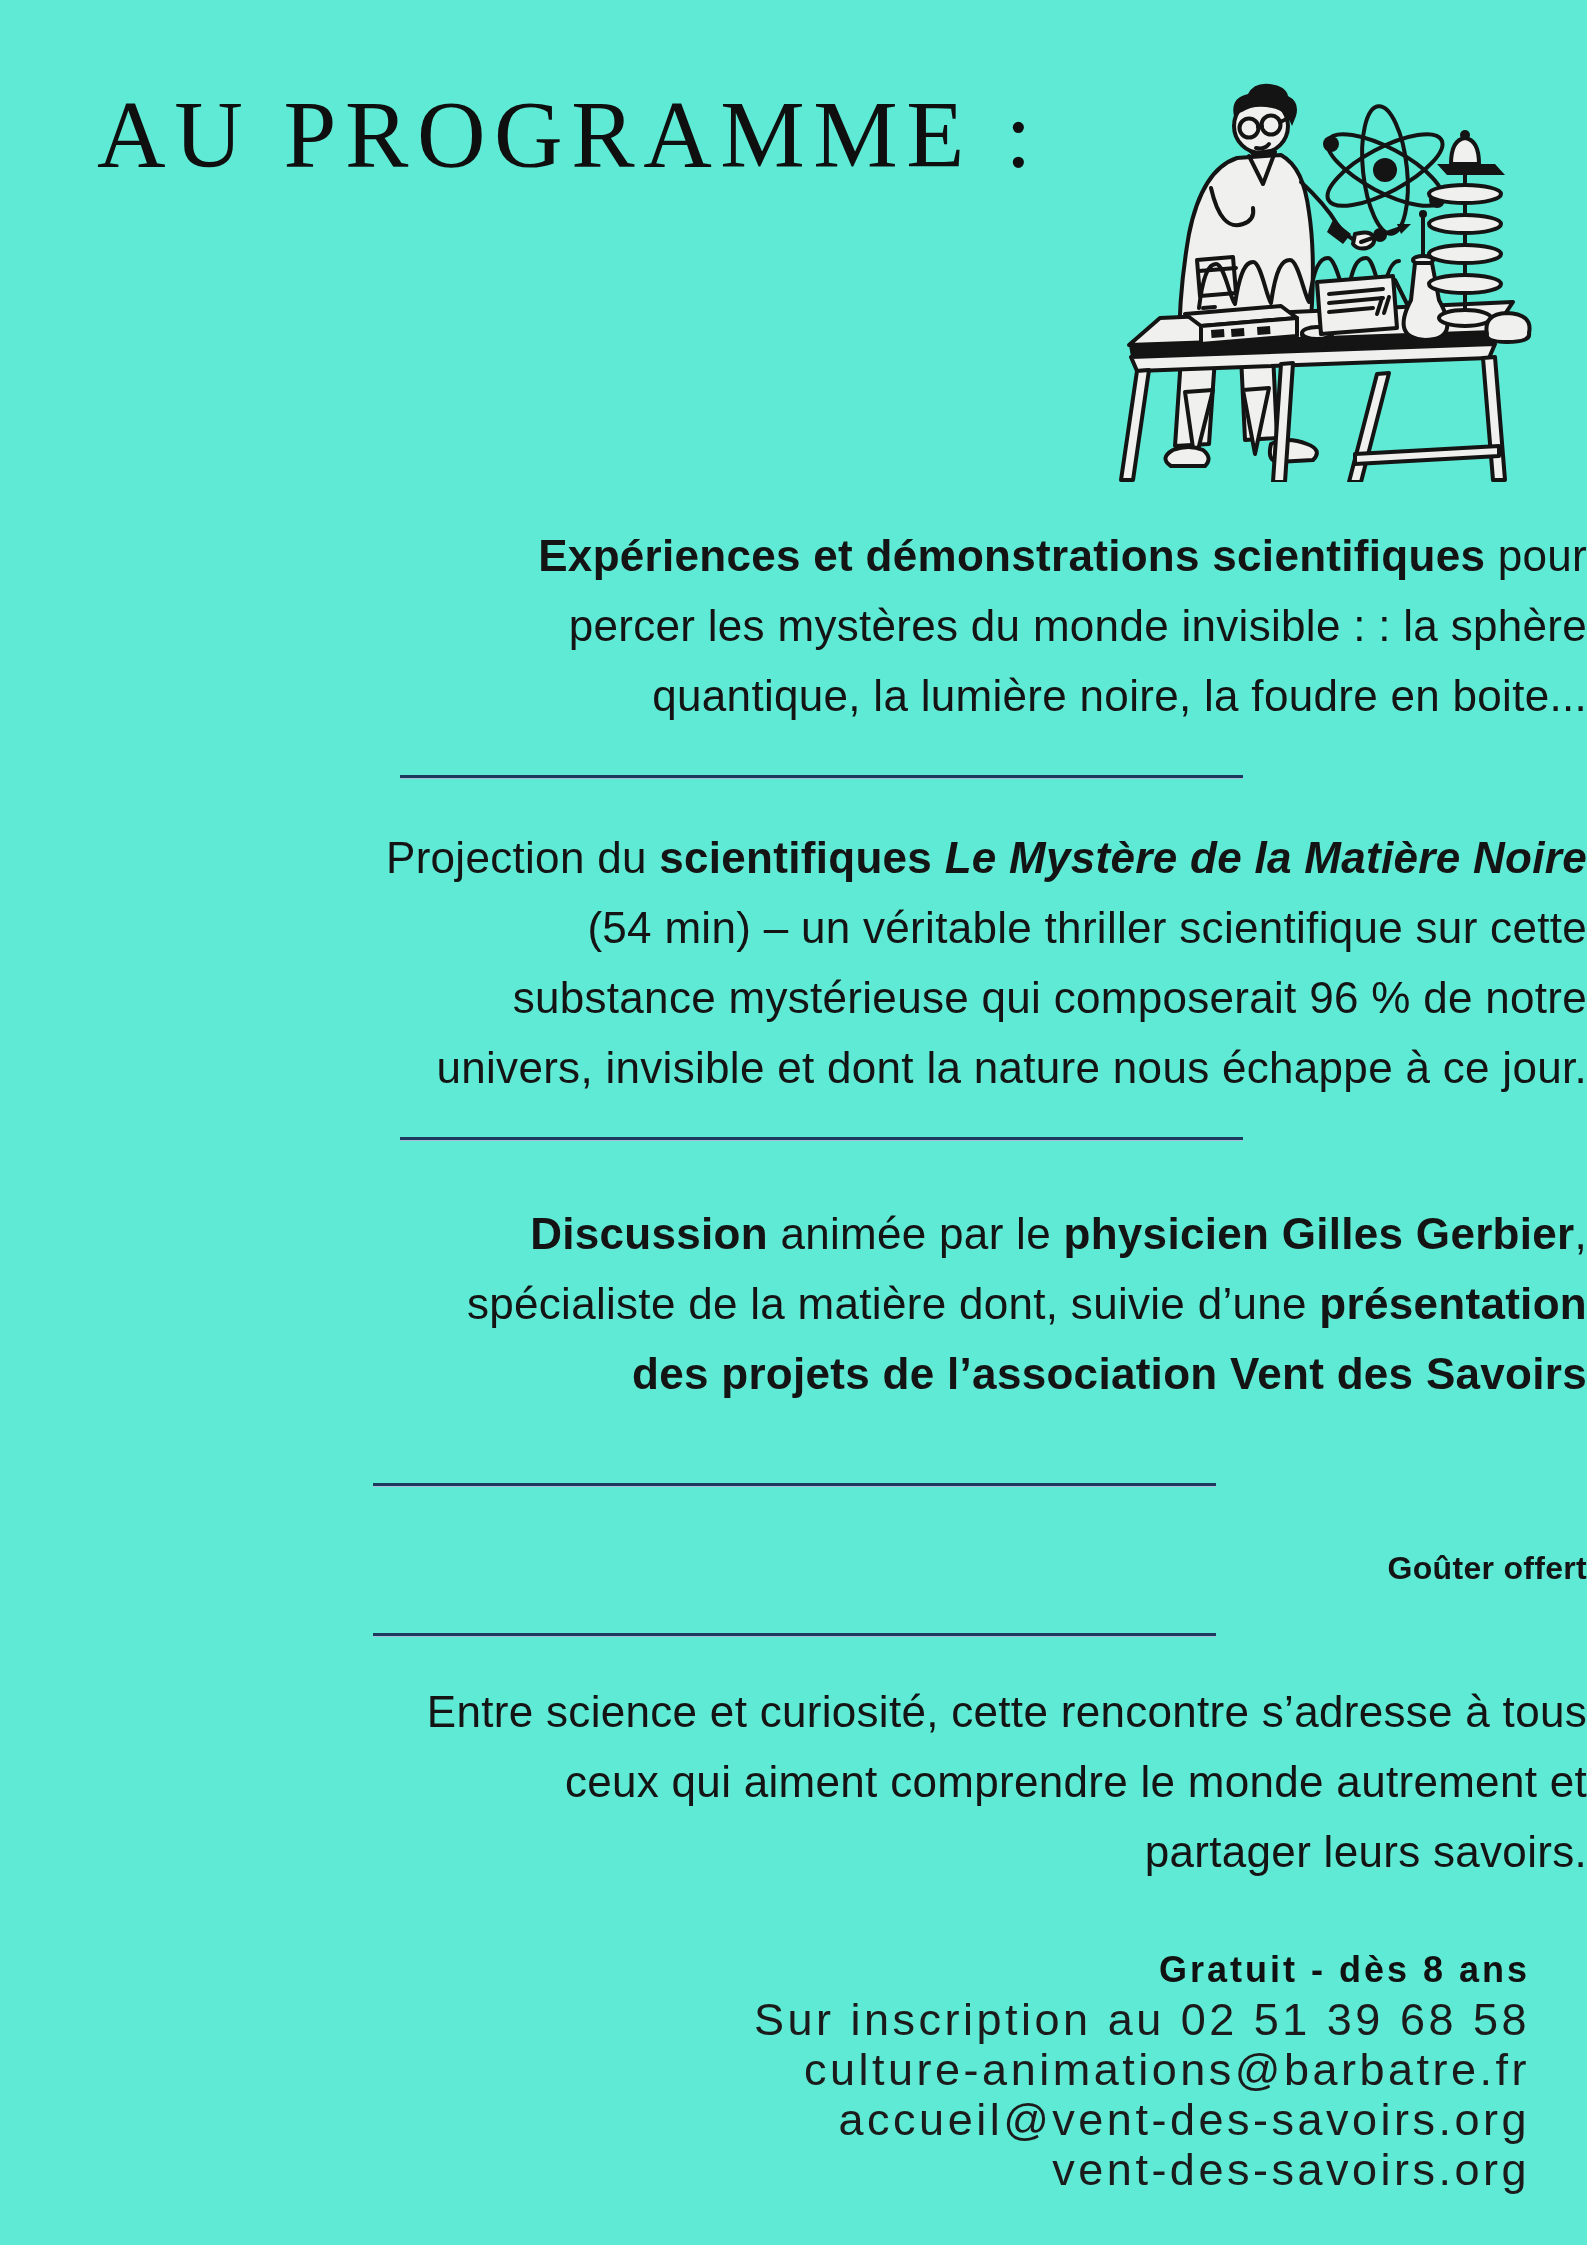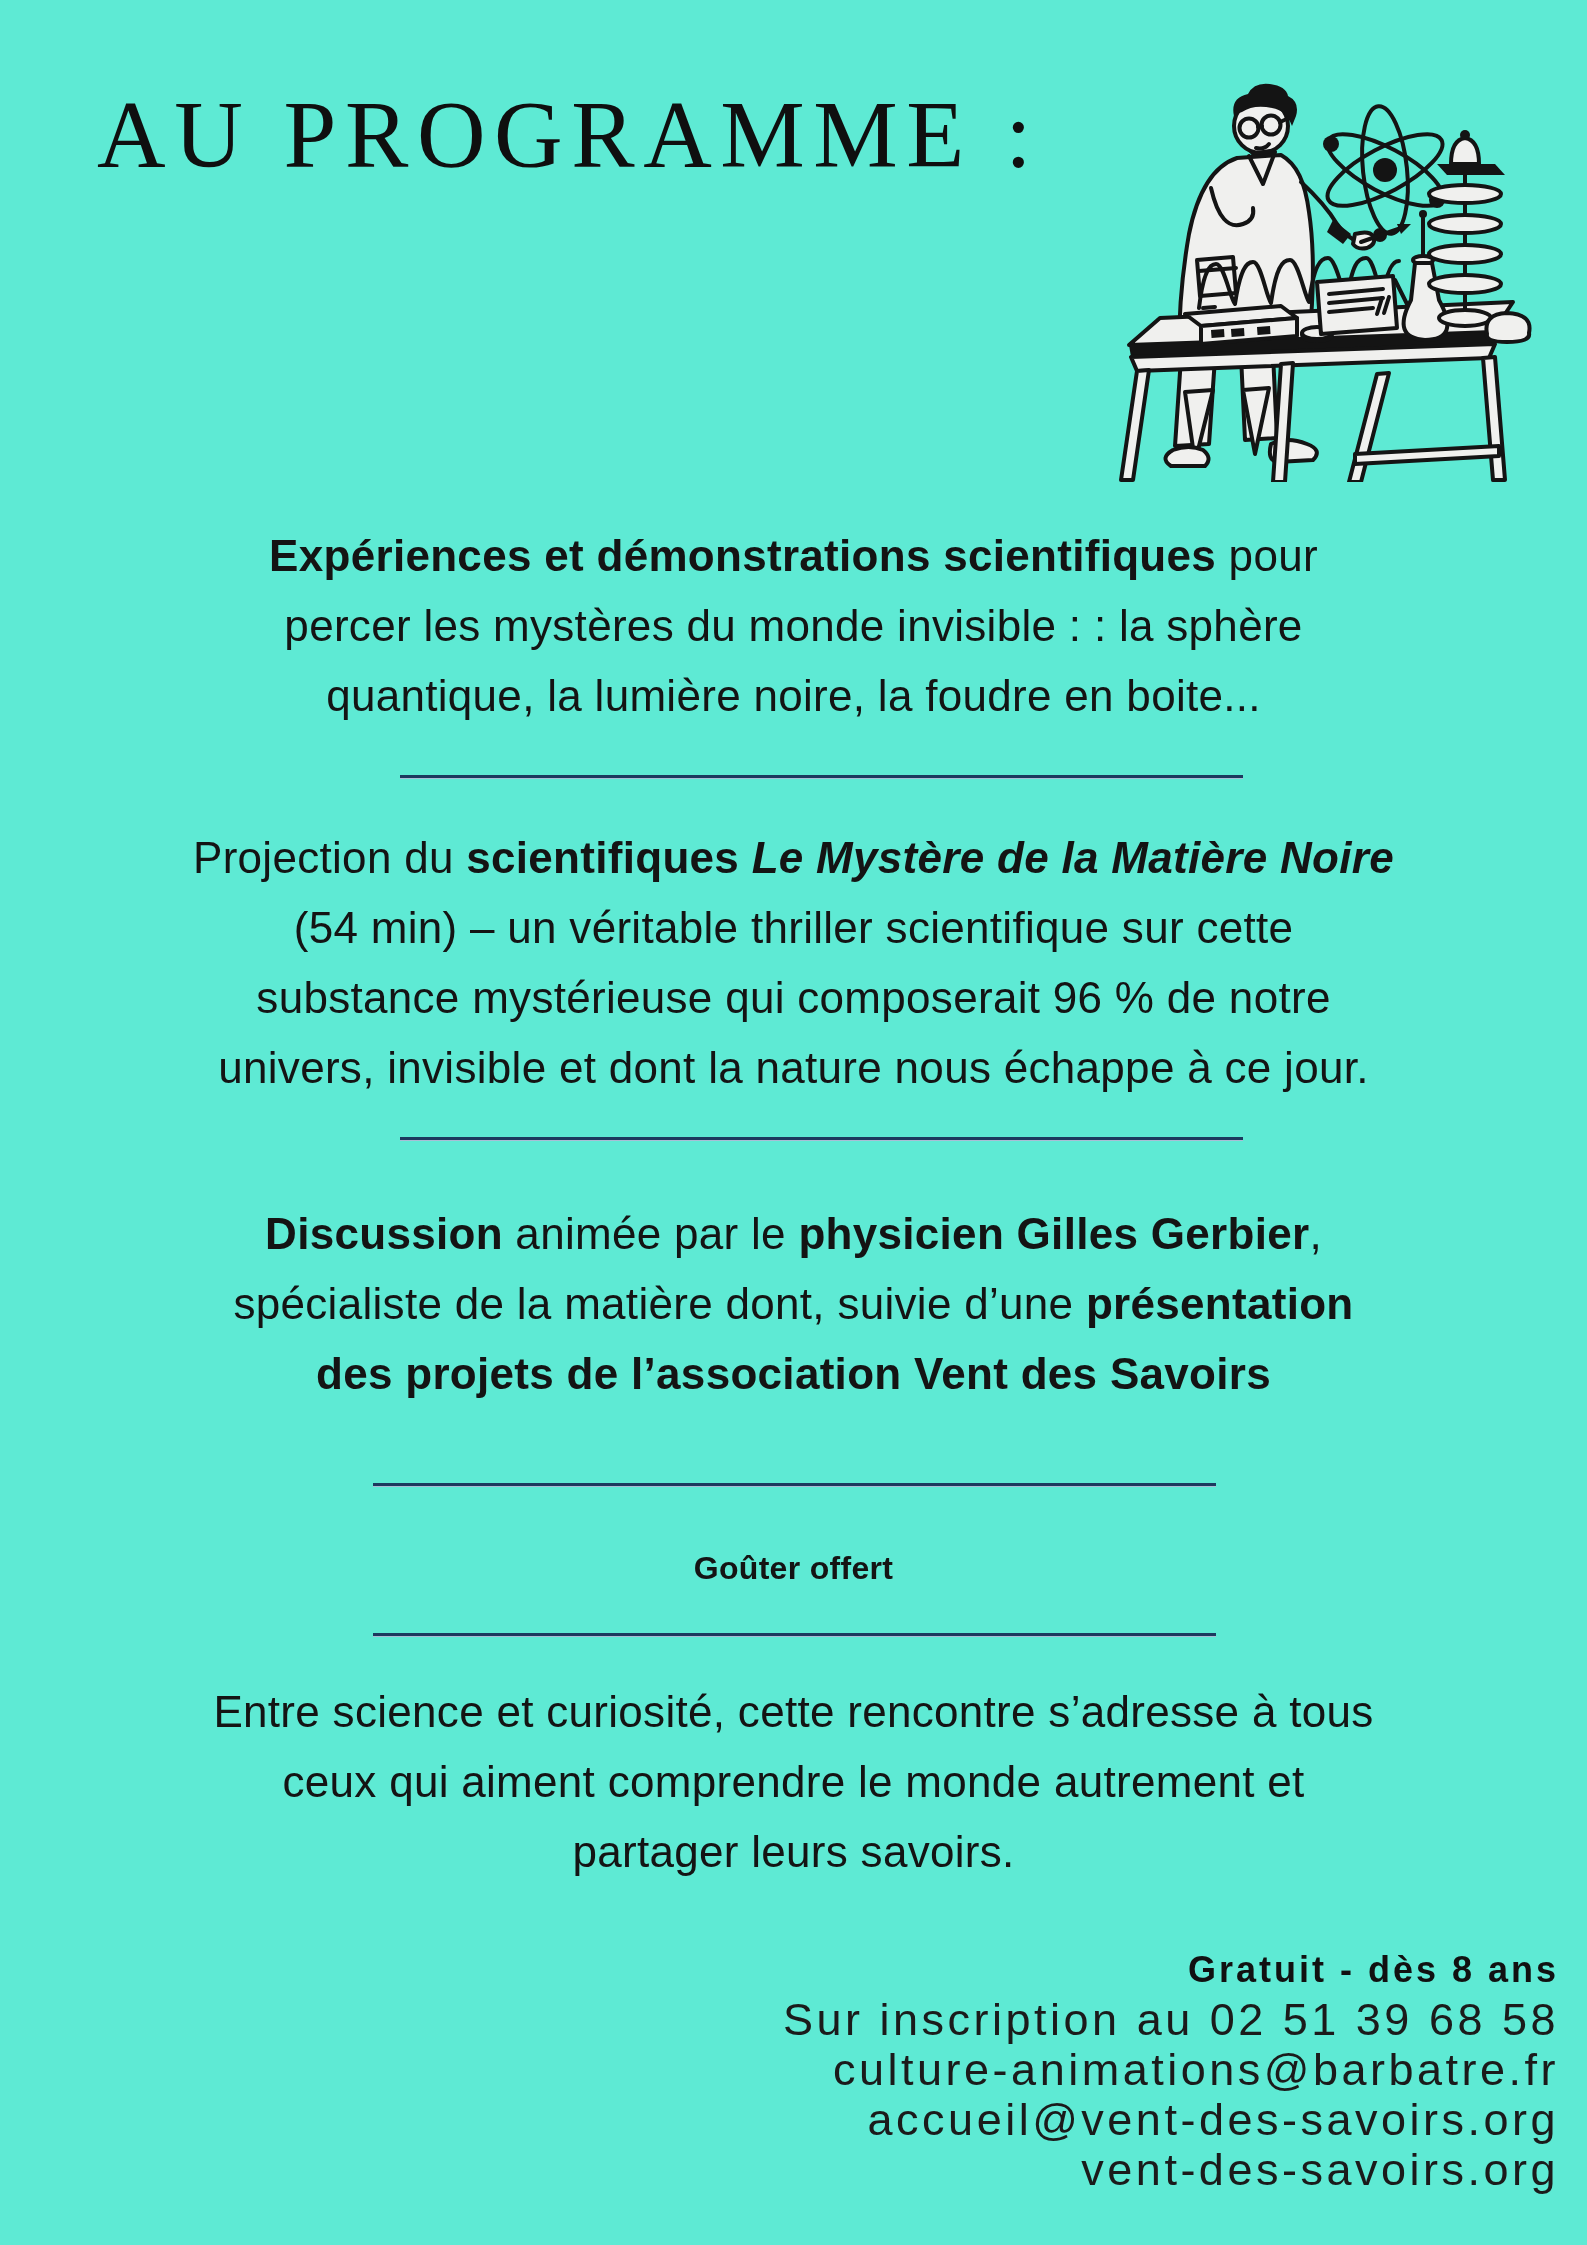--- a/index.html
+++ b/index.html
@@ -15,41 +15,41 @@
   .title{
     padding:88px 0 0 97px;margin:0;
     font-family:"Liberation Serif","DejaVu Serif",serif;
     font-weight:400;font-size:95px;line-height:1;letter-spacing:0.09em;
     color:#0f0f0f;white-space:nowrap;
   }
   .illustration{
     position:absolute;top:52px;right:52px;width:450px;height:430px;
   }
   .para{
-    margin:0;text-align:center;
+    margin:0;text-align:right;
     font-size:44px;line-height:70px;letter-spacing:0.3px;color:#141414;
     white-space:nowrap;
   }
   .para .b{font-weight:700;}
   .para .i{font-style:italic;margin-top:10px;}
   #p1{margin-top:338px;}
   #p2{margin-top:44px;}
   #p3{margin-top:58px;}
   #gouter{margin-top:46px;font-size:32px;}
   #p5{margin-top:40px;}
   .divider{
     height:4px;width:843px;
     background:linear-gradient(to bottom,#1c3a5e 0,#1c3a5e 72%,#a9bdd6 72%,#a9bdd6 100%);
   }
   #d1{margin:44px 0 0 400px;}
   #d2{margin:34px 0 0 400px;}
   #d3{margin:74px 0 0 373px;}
   #d4{margin:30px 0 0 373px;}
   .contact{
-    margin-top:58px;padding-right:28px;text-align:right;
+    margin-top:58px;padding-right:57px;text-align:right;
   }
   .contact div{
     font-size:45px;line-height:50px;letter-spacing:3.5px;color:#1b1b1b;
   }
   .contact .bold{font-weight:700;font-size:36px;letter-spacing:3px;color:#111;}
   svg .ln{stroke:#141414;stroke-width:4;fill:none;stroke-linecap:round;stroke-linejoin:round;}
   svg .fl{stroke:#141414;stroke-width:4;fill:#f0f0ee;stroke-linejoin:round;}
   svg .bk{fill:#141414;stroke:none;}
 </style>
 </head>

